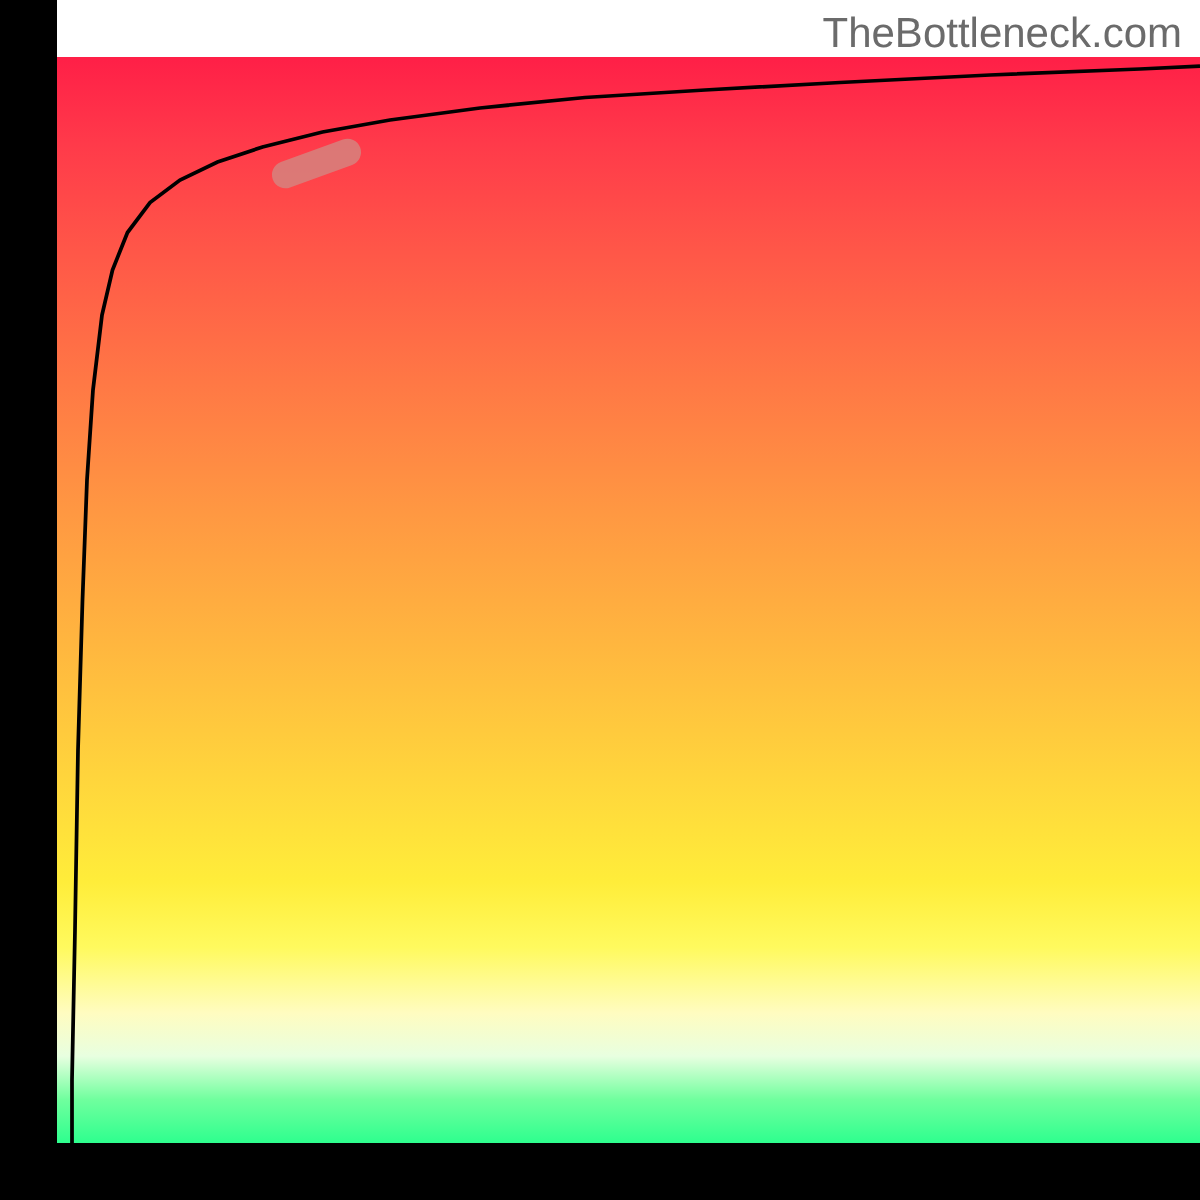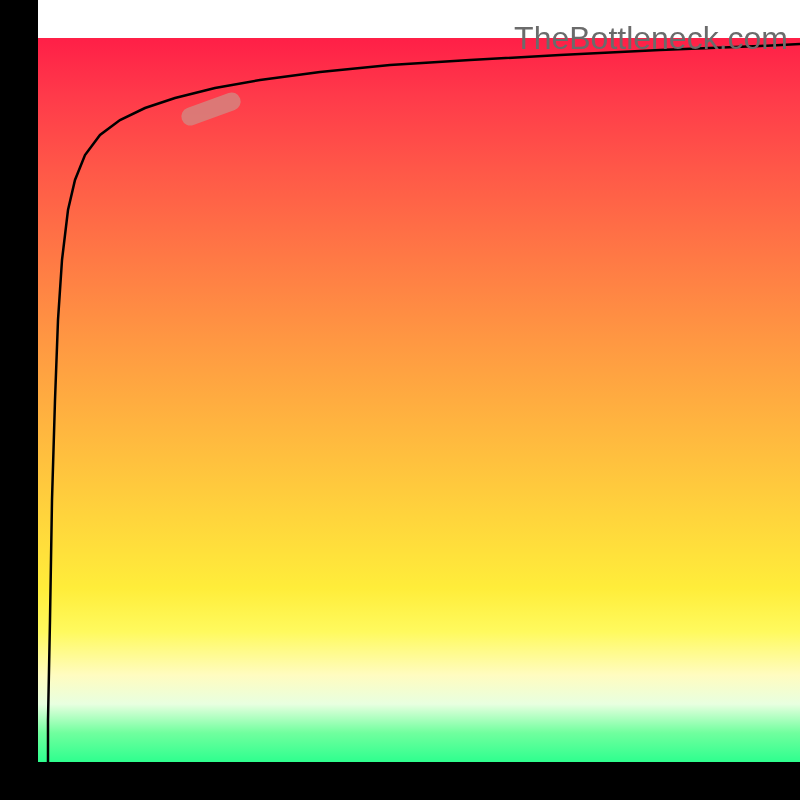--- a/index.html
+++ b/index.html
@@ -52,24 +52,24 @@
         #ffed3a 76%,
         #fffa5e 82%,
         #fffcc0 88%,
         #e8ffe0 92%,
         #70ff9e 96%,
         #2eff8e 100%
       );
     }
     .watermark {
       position: absolute;
-      top: 20px;
+      top: 6px;
       right: 12px;
       font-family: Arial, sans-serif;
-      font-size: 32px;
+      font-size: 28px;
       font-weight: 500;
       color: #6b6b6b;
       z-index: 10;
     }
     .curve-svg {
       position: absolute;
       left: 0;
       top: 0;
       width: 800px;
       height: 800px;

